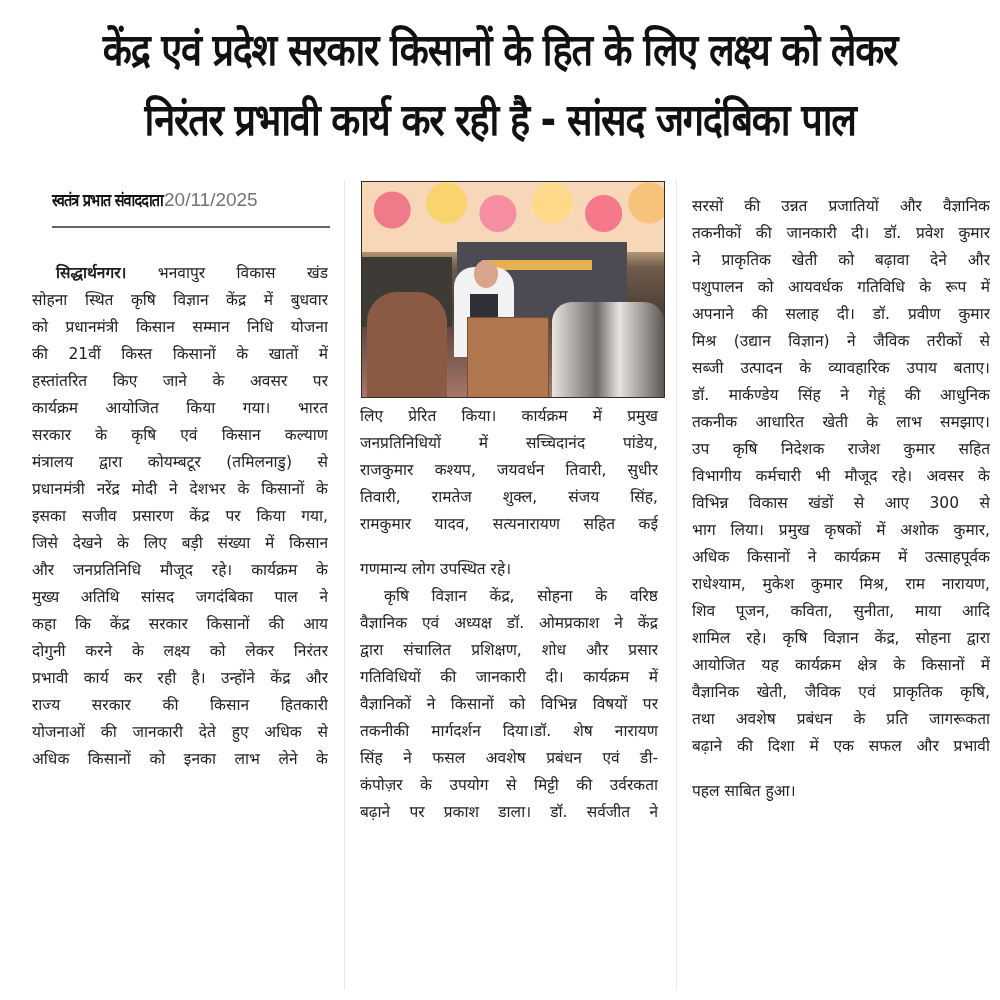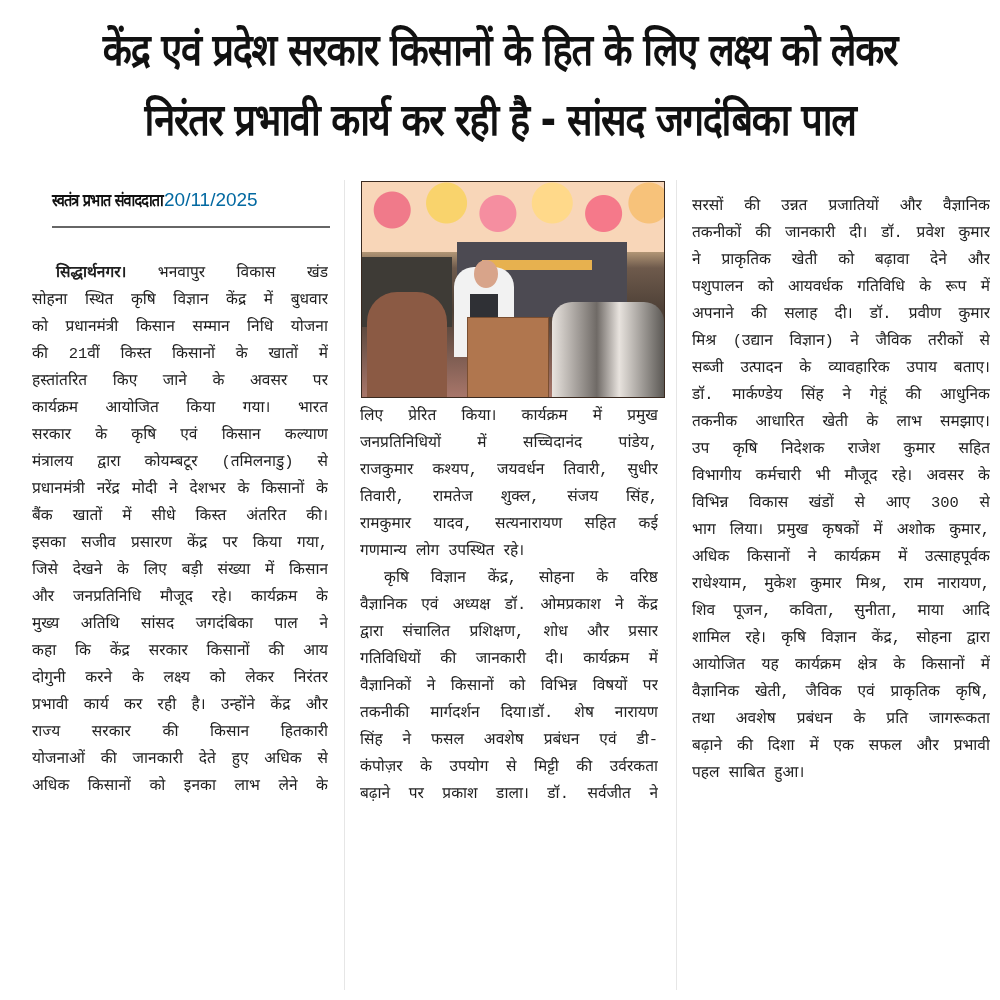--- a/index.html
+++ b/index.html
@@ -40,21 +40,21 @@
     .byline .who {
       font-weight: bold;
       color: #111;
       letter-spacing: -1px;
       display: inline-block;
       transform: scaleX(0.85);
       transform-origin: left center;
       margin-right: -24px;
     }
     .byline .date {
-      color: #0369a1;
+      color: #737373;
       font-family: "Liberation Sans", sans-serif;
       font-size: 19px;
     }
     .byline-rule {
       position: absolute;
       left: 52px;
       top: 226px;
       width: 278px;
       height: 2px;
       background: #666;
@@ -67,24 +67,24 @@
       color: #1f1f1f;
       text-align: justify;
       text-align-last: justify;
     }
     .col .line {
       display: block;
       height: 27px;
       white-space: nowrap;
       overflow: hidden;
       text-align-last: justify;
-      font-family: Liberation Mono, monospace;
     }
     .col .line.last {
       text-align-last: left;
+      margin-top: 18px;
     }
     .col .line.indent { padding-left: 24px; }
 
     .col-left { left: 32px; top: 260px; width: 296px; }
     .col-mid  { left: 360px; top: 403px; width: 298px; }
     .col-right{ left: 692px; top: 193px; width: 298px; }
 
     .dateline { font-weight: bold; }
 
     .divider {
@@ -197,21 +197,20 @@
 <div class="col col-left">
   <span class="line indent"><span class="dateline">सिद्धार्थनगर।</span><span> भनवापुर विकास खंड</span></span>
   <span class="line">सोहना स्थित कृषि विज्ञान केंद्र में बुधवार</span>
   <span class="line">को प्रधानमंत्री किसान सम्मान निधि योजना</span>
   <span class="line">की 21वीं किस्त किसानों के खातों में</span>
   <span class="line">हस्तांतरित किए जाने के अवसर पर</span>
   <span class="line">कार्यक्रम आयोजित किया गया। भारत</span>
   <span class="line">सरकार के कृषि एवं किसान कल्याण</span>
   <span class="line">मंत्रालय द्वारा कोयम्बटूर (तमिलनाडु) से</span>
   <span class="line">प्रधानमंत्री नरेंद्र मोदी ने देशभर के किसानों के</span>
-  <span class="line">बैंक खातों में सीधे किस्त अंतरित की।</span>
   <span class="line">इसका सजीव प्रसारण केंद्र पर किया गया,</span>
   <span class="line">जिसे देखने के लिए बड़ी संख्या में किसान</span>
   <span class="line">और जनप्रतिनिधि मौजूद रहे। कार्यक्रम के</span>
   <span class="line">मुख्य अतिथि सांसद जगदंबिका पाल ने</span>
   <span class="line">कहा कि केंद्र सरकार किसानों की आय</span>
   <span class="line">दोगुनी करने के लक्ष्य को लेकर निरंतर</span>
   <span class="line">प्रभावी कार्य कर रही है। उन्होंने केंद्र और</span>
   <span class="line">राज्य सरकार की किसान हितकारी</span>
   <span class="line">योजनाओं की जानकारी देते हुए अधिक से</span>
   <span class="line">अधिक किसानों को इनका लाभ लेने के</span>

